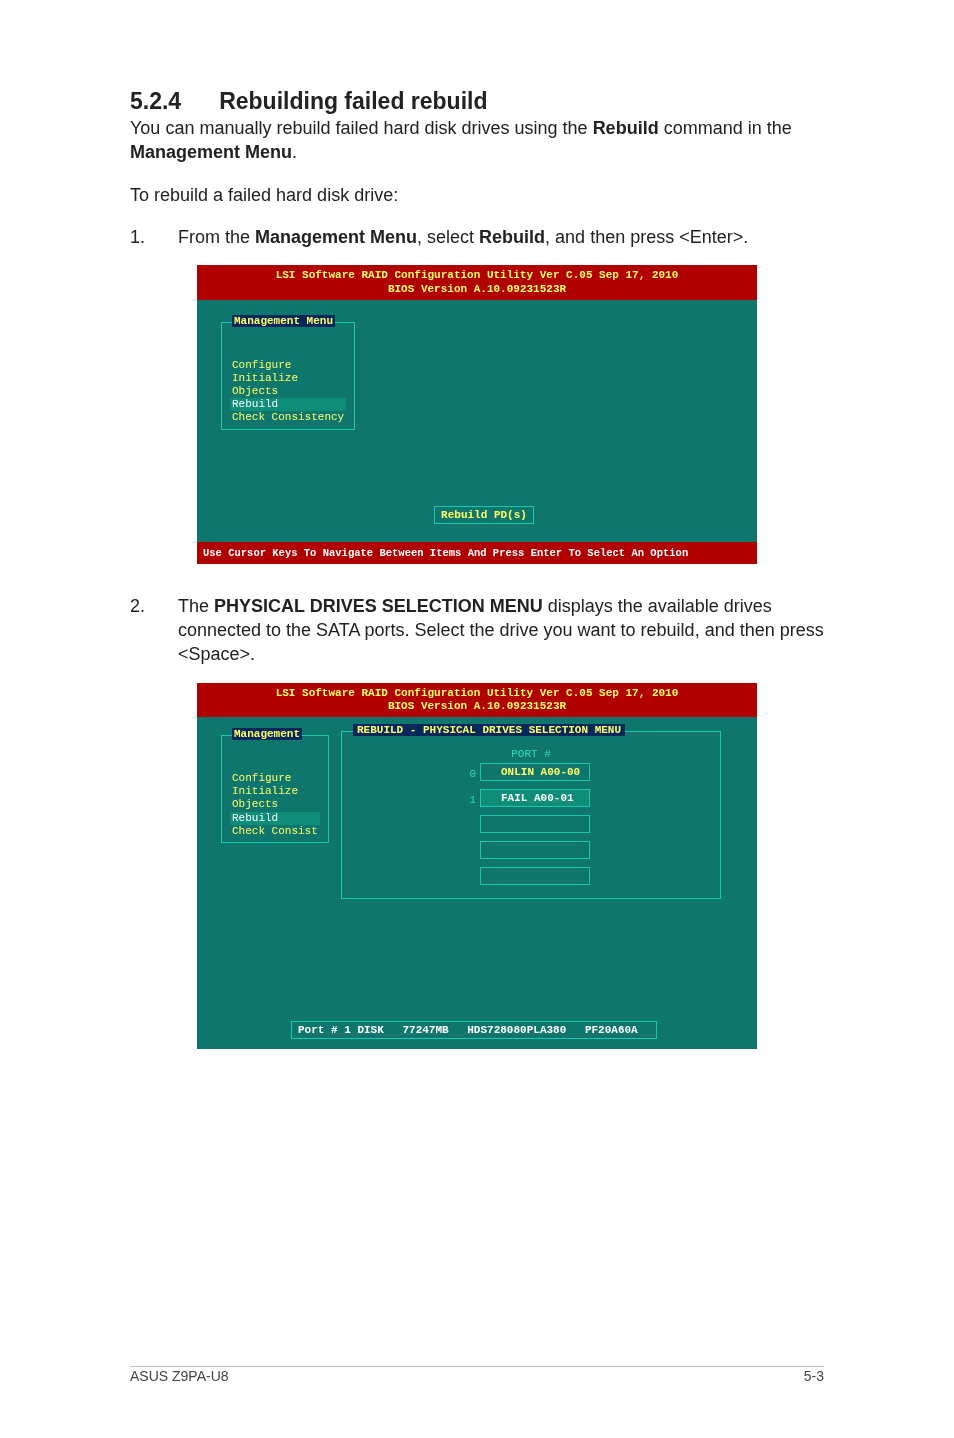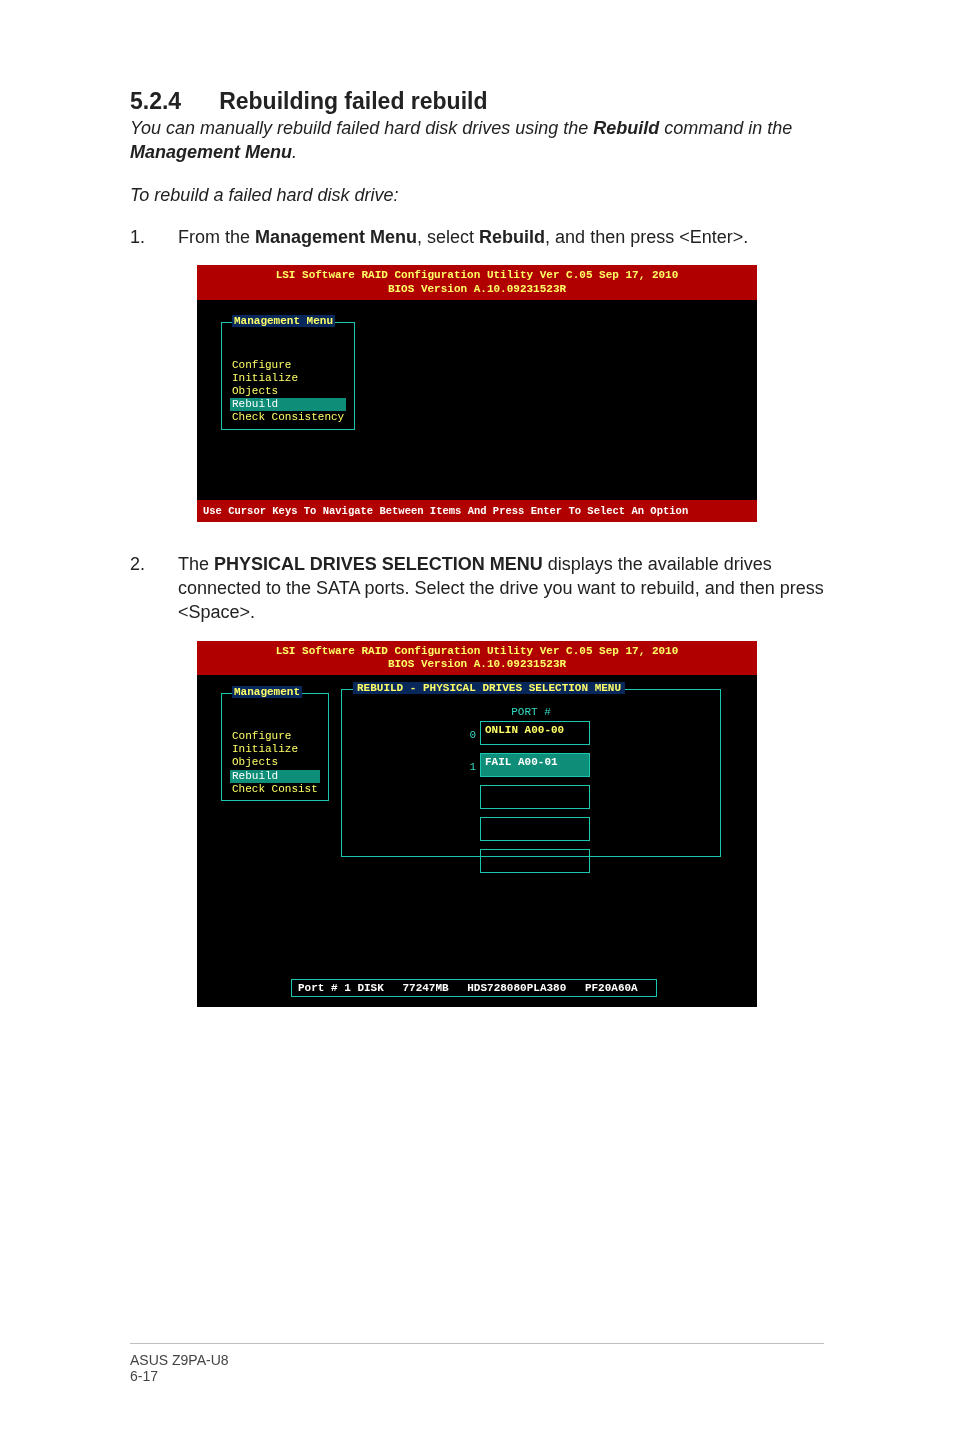--- a/index.html
+++ b/index.html
@@ -14,37 +14,36 @@
     font-size: 23px;
     font-weight: bold;
     margin-bottom: 1px;
     display: flex;
     gap: 38px;
   }
   .body-text {
     font-size: 18px;
     line-height: 1.35;
     margin-bottom: 18px;
-    font-style: italic;
   }
   .body-text strong { font-weight: bold; }
   .step {
     display: flex;
     gap: 30px;
     font-size: 18px;
     line-height: 1.35;
     margin-bottom: 16px;
   }
   .step .num { min-width: 18px; }
   .step .text { flex: 1; }
   
   .bios-box {
     width: 560px;
     margin: 6px auto 30px auto;
-    background: #000000;
+    background: #0f766e;
     font-family: "Courier New", monospace;
     font-size: 11px;
     color: #ffffff;
     position: relative;
   }
   .bios-header {
     background: #b00000;
     color: #ffff66;
     text-align: center;
     padding: 4px 0 3px 0;
@@ -128,23 +127,23 @@
   }
   .port-table-wrap .hdr {
     text-align: center;
     color: #31d9c1;
     margin-bottom: 3px;
     margin-top: 8px;
   }
   .port-cell {
     border: 1px solid #18c8b0;
     width: 110px;
-    height: 24px;
-    color: #ffff66;
-    padding-left: 4px;
+    height: 18px;
+    color: #ffff66;
+    padding-left: 20px;
     line-height: 16px;
     font-weight: bold;
     margin-bottom: 4px;
     display: inline-block;
   }
   .port-row { display: flex; align-items: center; gap: 4px; margin-bottom: 4px; }
   .port-idx { color: #31d9c1; width: 10px; text-align: right; }
   .port-cell.sel { background: #0e8d78; color: #ffffff; }
   .port-info {
     border: 1px solid #18c8b0;
@@ -159,26 +158,25 @@
   .port-info span { margin-right: 12px; }
   .mgmt-menu.narrow { min-width: 100px; }
   .mgmt-menu.narrow li { white-space: nowrap; }
   
   .footer {
     position: absolute;
     bottom: 54px;
     left: 130px;
     right: 130px;
     border-top: 1px solid #c0c0c0;
-    padding-top: 8px;
+    padding-top: 1px;
     display: flex;
     justify-content: space-between;
     font-size: 14px;
     color: #444;
-    flex-direction: column;
   }
 </style>
 </head>
 <body>
 
 <div class="section-heading">
   <span>5.2.4</span>
   <span>Rebuilding failed rebuild</span>
 </div>
 
@@ -203,20 +201,23 @@
   <div class="bios-body">
     <div class="mgmt-menu">
       <span class="title">Management Menu</span>
       <ul id="menu1-list">
           <li>Configure</li>
           <li>Initialize</li>
           <li>Objects</li>
           <li class="sel">Rebuild</li>
           <li>Check Consistency</li>
         </ul>
+    </div>
+    <div class="center-hint-wrap">
+      <span class="center-hint-box">Rebuild PD(s)</span>
     </div>
   </div>
   <div class="status-line">Use Cursor Keys To Navigate Between Items And Press Enter To Select An Option</div>
 </div>
 
 <div class="step">
   <div class="num">2.</div>
   <div class="text">
     <span>The </span><strong>PHYSICAL DRIVES SELECTION MENU</strong><span> displays the available drives connected to the SATA ports. Select the drive you want to rebuild, and then press &lt;Space&gt;.</span>
   </div>
@@ -270,14 +271,14 @@
       <span>Port # 1 DISK</span>
       <span>77247MB</span>
       <span>HDS728080PLA380</span>
       <span>PF20A60A</span>
     </div>
   </div>
 </div>
 
 <div class="footer">
   <span>ASUS Z9PA-U8</span>
-  <span>6-17</span>
+  <span>5-3</span>
 </div>
 
 </body></html>

